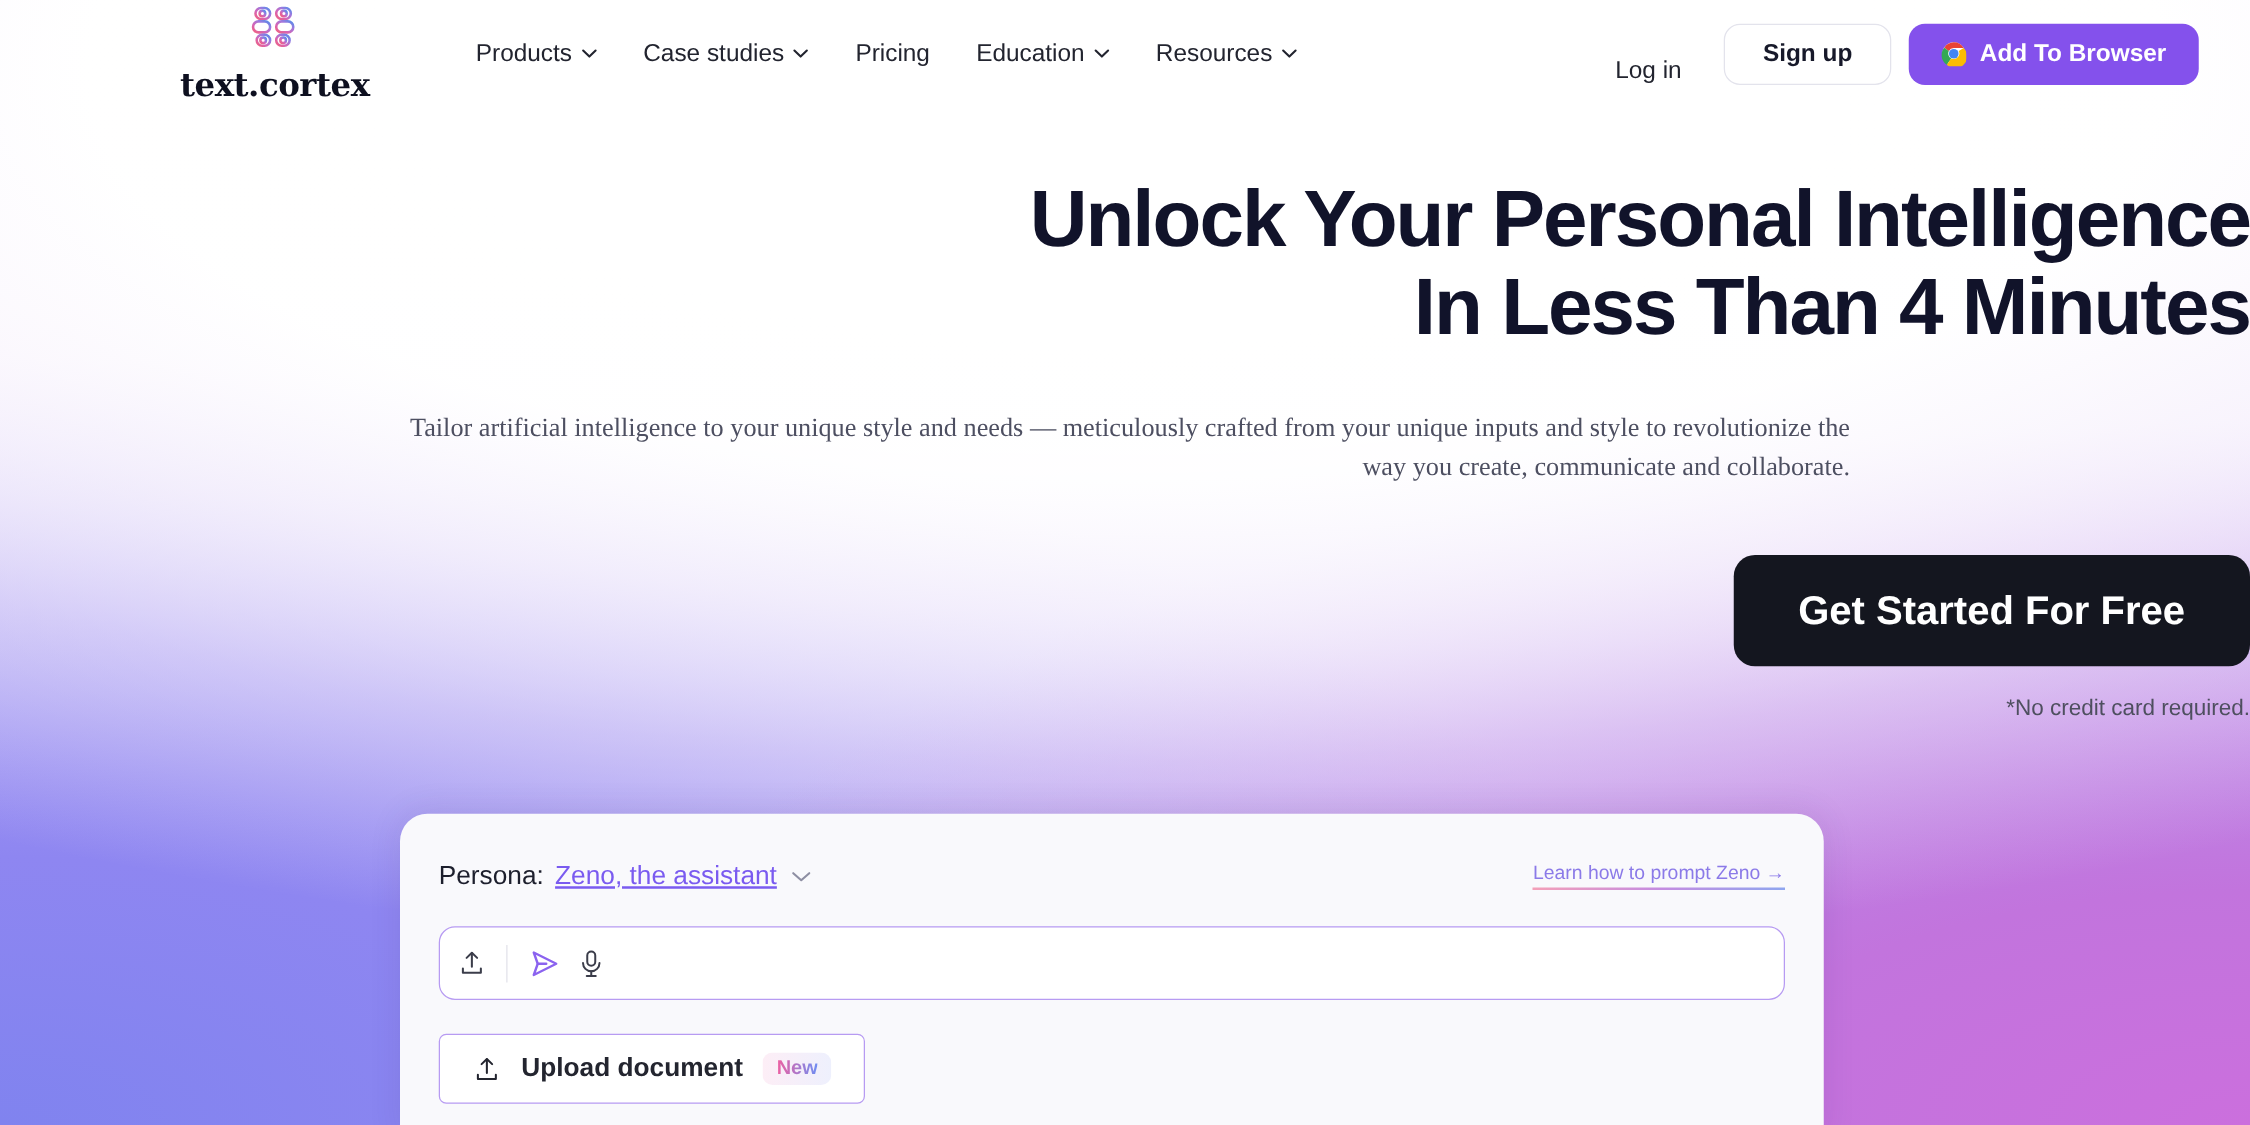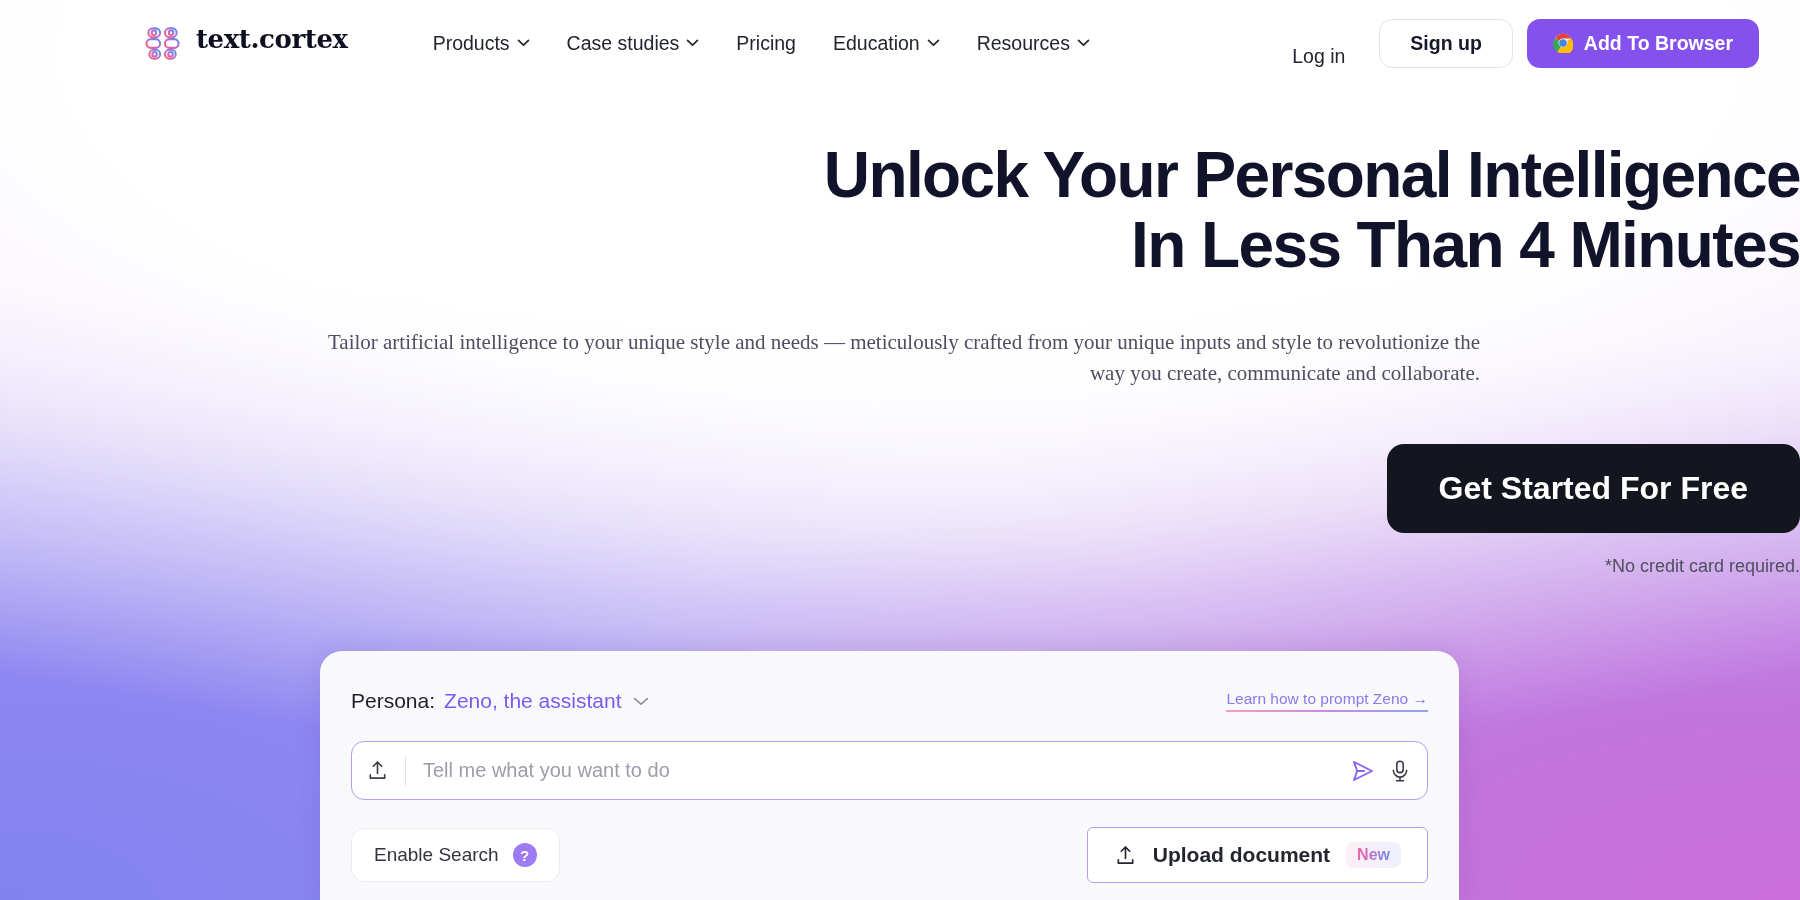--- a/index.html
+++ b/index.html
@@ -26,22 +26,24 @@
     top: 0; left: 0;
     width: 1800px;
     height: 86px;
     display: flex;
     align-items: center;
     z-index: 30;
   }
 
   .brand {
     display: flex;
+    align-items: center;
     gap: 13px;
     margin-left: 144px;
+    flex-direction: column;
   }
   .brand-mark { width: 39px; height: 39px; display: block; }
   .brand-name {
     font-family: "DejaVu Serif", serif;
     font-size: 26px;
     font-weight: 700;
     color: #0e1020;
     letter-spacing: -0.4px;
   }
 
@@ -172,20 +174,21 @@
   }
   .persona-label {
     font-size: 21px;
     color: #1d1f2d;
   }
   .persona-value {
     font-size: 21px;
     color: #7a5bf0;
     margin-left: 9px;
     cursor: pointer;
+    text-decoration: underline;
   }
   .persona-chev { width: 16px; height: 9px; display: block; margin-left: 11px; cursor: pointer; }
 
   .learn-link {
     margin-left: auto;
     font-size: 15.5px;
     color: #8b7ae8;
     cursor: pointer;
     position: relative;
     padding-bottom: 4px;
@@ -402,39 +405,34 @@
     <span class="learn-link">Learn how to prompt Zeno →</span>
   </div>
 
   <div class="input-wrap">
     <svg class="up-ico" viewBox="0 0 24 24">
       <path d="M12 3.5 L12 15" fill="none" stroke="#3b3d4a" stroke-width="1.7" stroke-linecap="round"></path>
       <path d="M7.6 7.6 L12 3.3 L16.4 7.6" fill="none" stroke="#3b3d4a" stroke-width="1.7" stroke-linecap="round" stroke-linejoin="round"></path>
       <path d="M4.5 16.5 L4.5 20 L19.5 20 L19.5 16.5" fill="none" stroke="#3b3d4a" stroke-width="1.7" stroke-linecap="round" stroke-linejoin="round"></path>
     </svg>
     <span class="vdiv"></span>
-    <input class="prompt-input" type="text" placeholder="Tell me what you want to do" style="">
     <svg class="send-ico" viewBox="0 0 26 26">
       <path d="M4 4 L22 13 L4 22 L7.2 13 Z" fill="none" stroke="#8b63ef" stroke-width="1.9" stroke-linejoin="round"></path>
       <path d="M7.2 13 L14 13" fill="none" stroke="#8b63ef" stroke-width="1.9" stroke-linecap="round"></path>
     </svg>
     <svg class="mic-ico" viewBox="0 0 22 24">
       <rect x="7.8" y="2.2" width="6.4" height="11.4" rx="3.2" fill="none" stroke="#3b3d4a" stroke-width="1.6"></rect>
       <path d="M4.4 11.4 A6.6 6.6 0 0 0 17.6 11.4" fill="none" stroke="#3b3d4a" stroke-width="1.6" stroke-linecap="round"></path>
       <path d="M11 18 L11 21.6" fill="none" stroke="#3b3d4a" stroke-width="1.6" stroke-linecap="round"></path>
       <path d="M7.4 21.8 L14.6 21.8" fill="none" stroke="#3b3d4a" stroke-width="1.6" stroke-linecap="round"></path>
     </svg>
   </div>
 
   <div class="btn-row">
 
-    <div class="search-btn">
-      <span>Enable Search</span>
-      <span class="help-badge">?</span>
-    </div>
 
     <div class="upload-btn">
       <svg class="up-ico" viewBox="0 0 24 24">
         <path d="M12 3.5 L12 15" fill="none" stroke="#23252f" stroke-width="1.7" stroke-linecap="round"></path>
         <path d="M7.6 7.6 L12 3.3 L16.4 7.6" fill="none" stroke="#23252f" stroke-width="1.7" stroke-linecap="round" stroke-linejoin="round"></path>
         <path d="M4.5 16.5 L4.5 20 L19.5 20 L19.5 16.5" fill="none" stroke="#23252f" stroke-width="1.7" stroke-linecap="round" stroke-linejoin="round"></path>
       </svg>
       <span>Upload document</span>
       <span class="new-badge"><span>New</span></span>
     </div>

